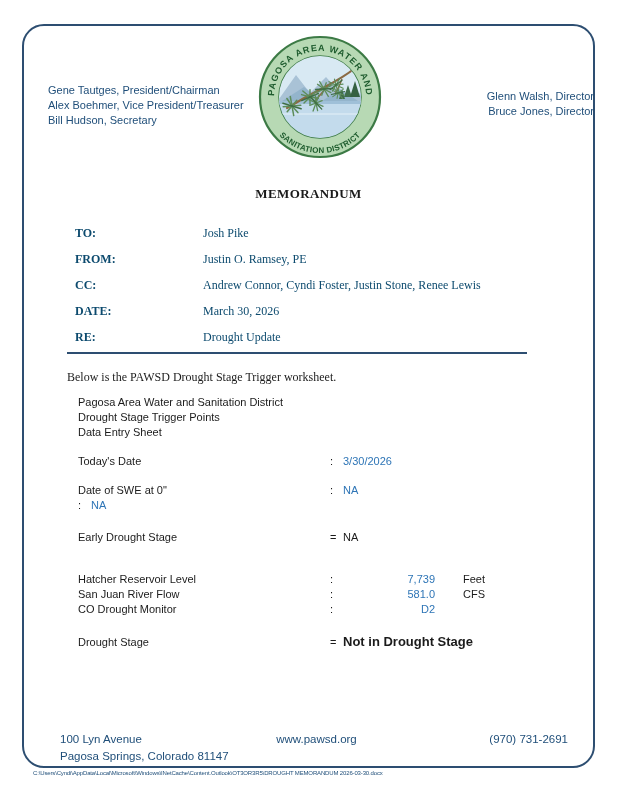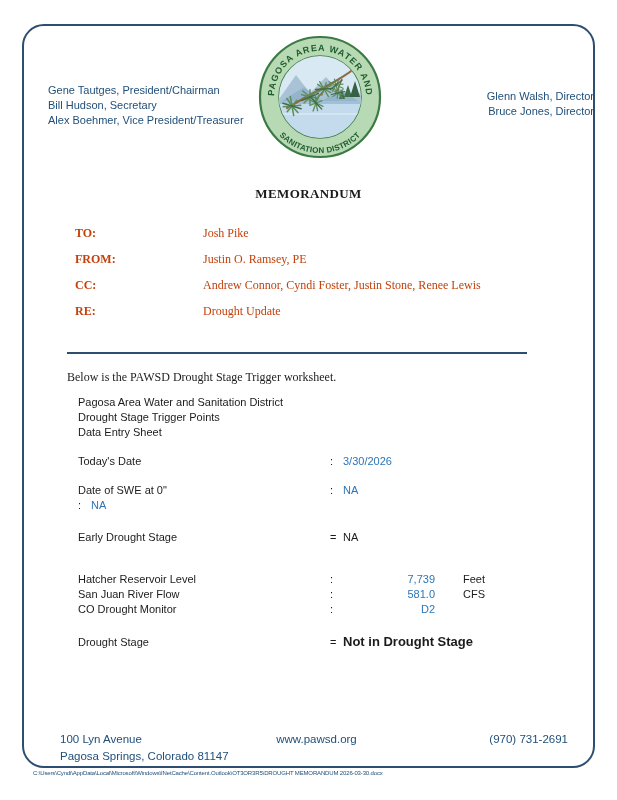--- a/index.html
+++ b/index.html
@@ -14,21 +14,21 @@
   .officers.left{left:48px;top:83px;text-align:left;}
   .officers.right{right:47px;top:89px;text-align:right;}
 
   .logo{position:absolute;left:258px;top:35px;width:124px;height:124px;}
 
   .memo-title{position:absolute;left:0;top:186px;width:617px;text-align:center;
     font-family:"Liberation Serif",serif;font-weight:bold;font-size:13px;
     letter-spacing:.4px;color:#1b1b1b;}
 
   .memo-rows{position:absolute;left:75px;top:225px;right:55px;
-    font-family:"Liberation Serif",serif;font-size:12px;color:#c2410c;}
+    font-family:"Liberation Serif",serif;font-size:12px;color:#0c4a6e;}
   .mrow{display:flex;height:26px;align-items:flex-start;line-height:16px;}
   .mlabel{width:128px;font-weight:bold;}
   .mvalue{flex:1;}
 
   .divider{position:absolute;left:67px;top:352px;width:460px;height:2px;
     background:#2d4e71;}
 
   .intro{position:absolute;left:67px;top:370px;
     font-family:"Liberation Serif",serif;font-size:12px;color:#1b1b1b;}
 
@@ -58,22 +58,22 @@
 </style>
 </head>
 <body>
 
 <div class="page">
 
   <div class="border-frame"></div>
 
   <div class="officers left">
     <div>Gene Tautges, President/Chairman</div>
+    <div>Alex Boehmer, Vice President/Treasurer</div>
     <div>Bill Hudson, Secretary</div>
-    <div>Alex Boehmer, Vice President/Treasurer</div>
   </div>
 
   <div class="officers right">
     <div>Glenn Walsh, Director</div>
     <div>Bruce Jones, Director</div>
   </div>
 
   <div class="logo">
     <svg viewBox="0 0 124 124" width="124" height="124">
       <defs>
@@ -140,20 +140,24 @@
     </div>
     <div class="mrow">
       <span class="mlabel">FROM:</span>
       <span class="mvalue">Justin O. Ramsey, PE</span>
     </div>
     <div class="mrow">
       <span class="mlabel">CC:</span>
       <span class="mvalue">Andrew Connor, Cyndi Foster, Justin Stone, Renee Lewis</span>
     </div>
     <div class="mrow">
+      <span class="mlabel">DATE:</span>
+      <span class="mvalue">March 30, 2026</span>
+    </div>
+    <div class="mrow">
       <span class="mlabel">RE:</span>
       <span class="mvalue">Drought Update</span>
     </div>
   </div>
 
   <div class="divider"></div>
 
   <div class="intro">Below is the PAWSD Drought Stage Trigger worksheet.</div>
 
   <div class="worksheet">

